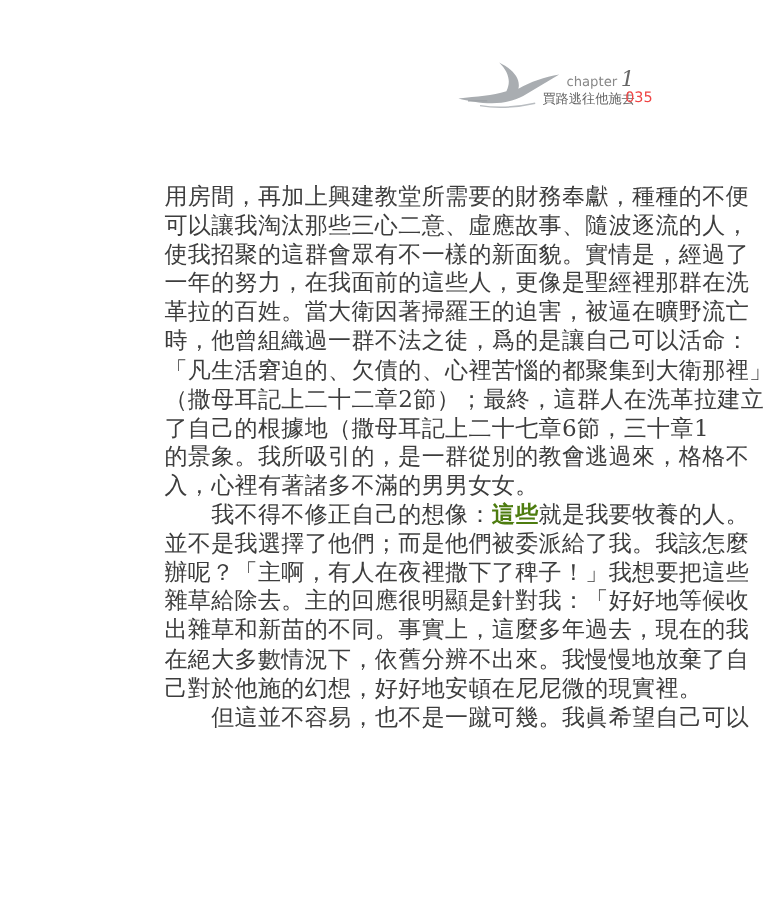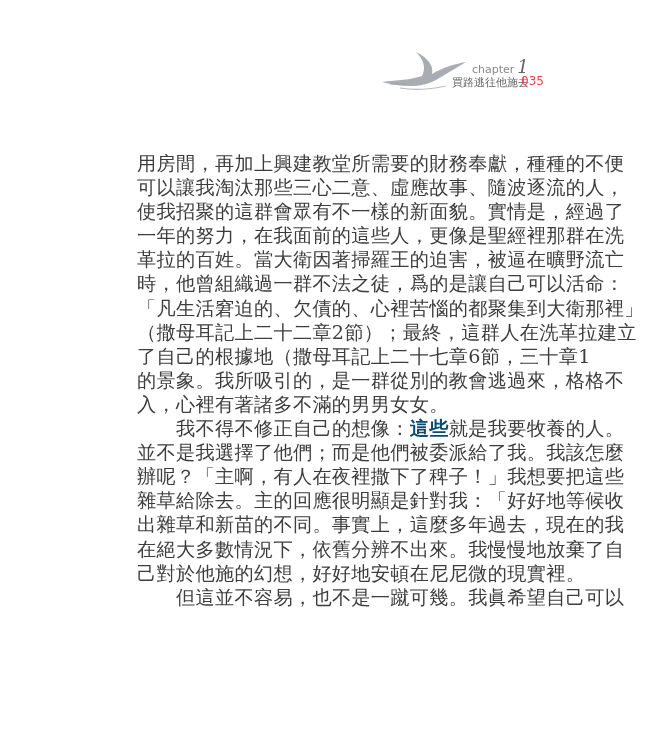--- a/index.html
+++ b/index.html
@@ -25,21 +25,21 @@
     font-size: 12px; color: #ef4444;
   }
   .body-text {
     position: absolute; left: 137px; top: 152px; width: 375px;
   }
   .line {
     height: 24.1px; line-height: 24px; font-size: 19.2px; white-space: nowrap; letter-spacing: 0.3px;
     color: #3d3d3d;
   }
   .line.indent { padding-left: 39px; }
-  .em { font-weight: bold; color: #0c4a6e; }
+  .em { font-weight: bold; color: #4d7c0f; }
 </style>
 </head>
 <body>
 
 <div class="header">
   <svg class="whale" viewBox="0 0 90 44">
     <path d="M2 32 C 18 30, 30 30, 42 26 C 46 18, 44 10, 36 2 C 48 8, 54 16, 52 24 C 62 18, 74 14, 86 12 C 76 18, 66 24, 56 30 C 48 34, 40 36, 30 36 C 20 36, 10 34, 2 32 Z" fill="#a9adb1"></path>
     <path d="M20 38 C 32 40, 48 40, 66 36" stroke="#b9bdc1" stroke-width="1.2" fill="none"></path>
     <path d="M10 34 L 26 34" stroke="#9da1a5" stroke-width="1" fill="none"></path>
   </svg>

